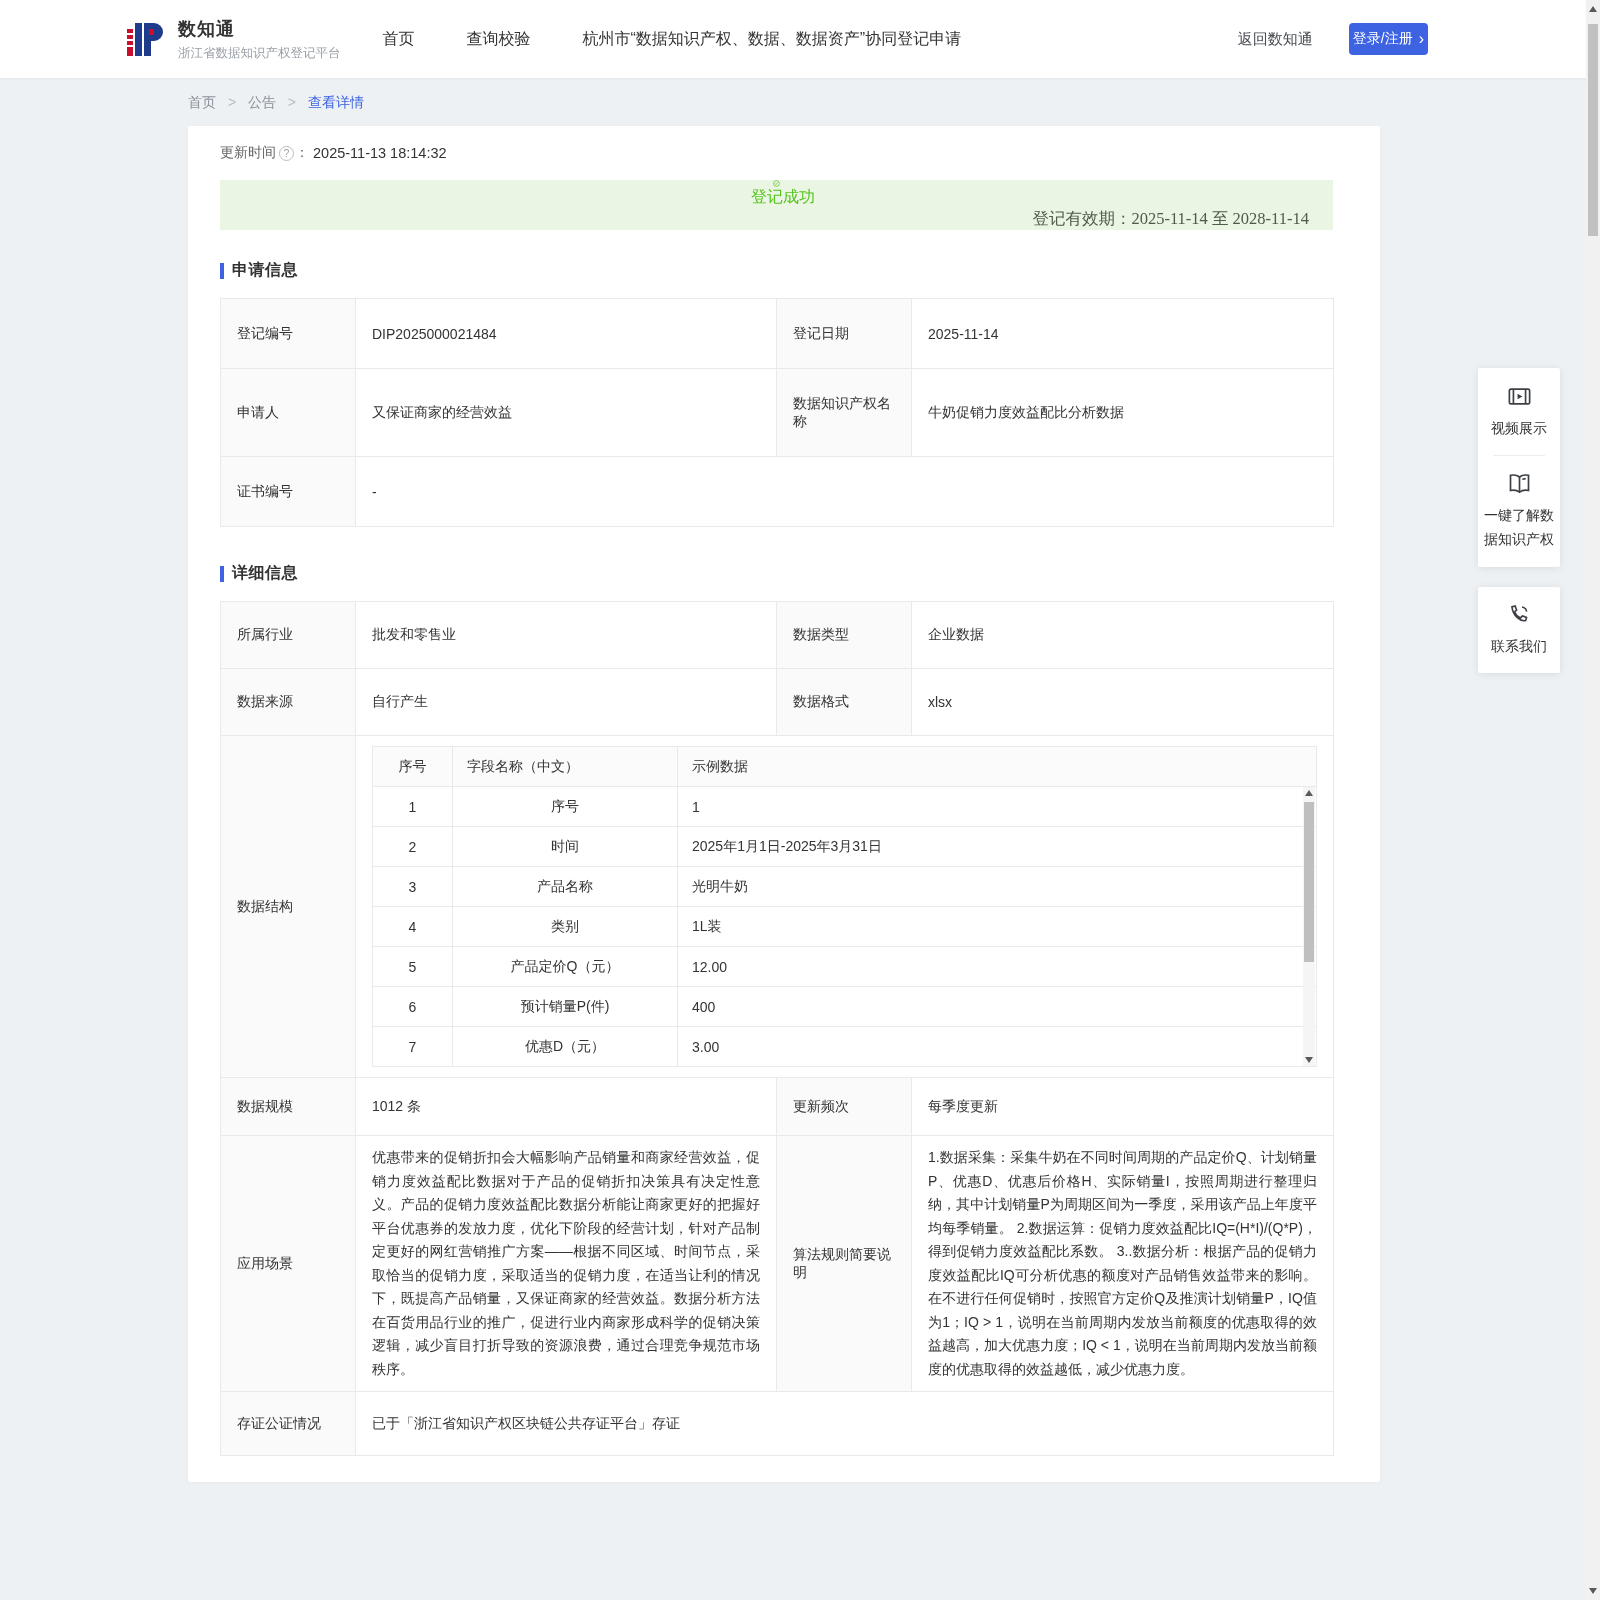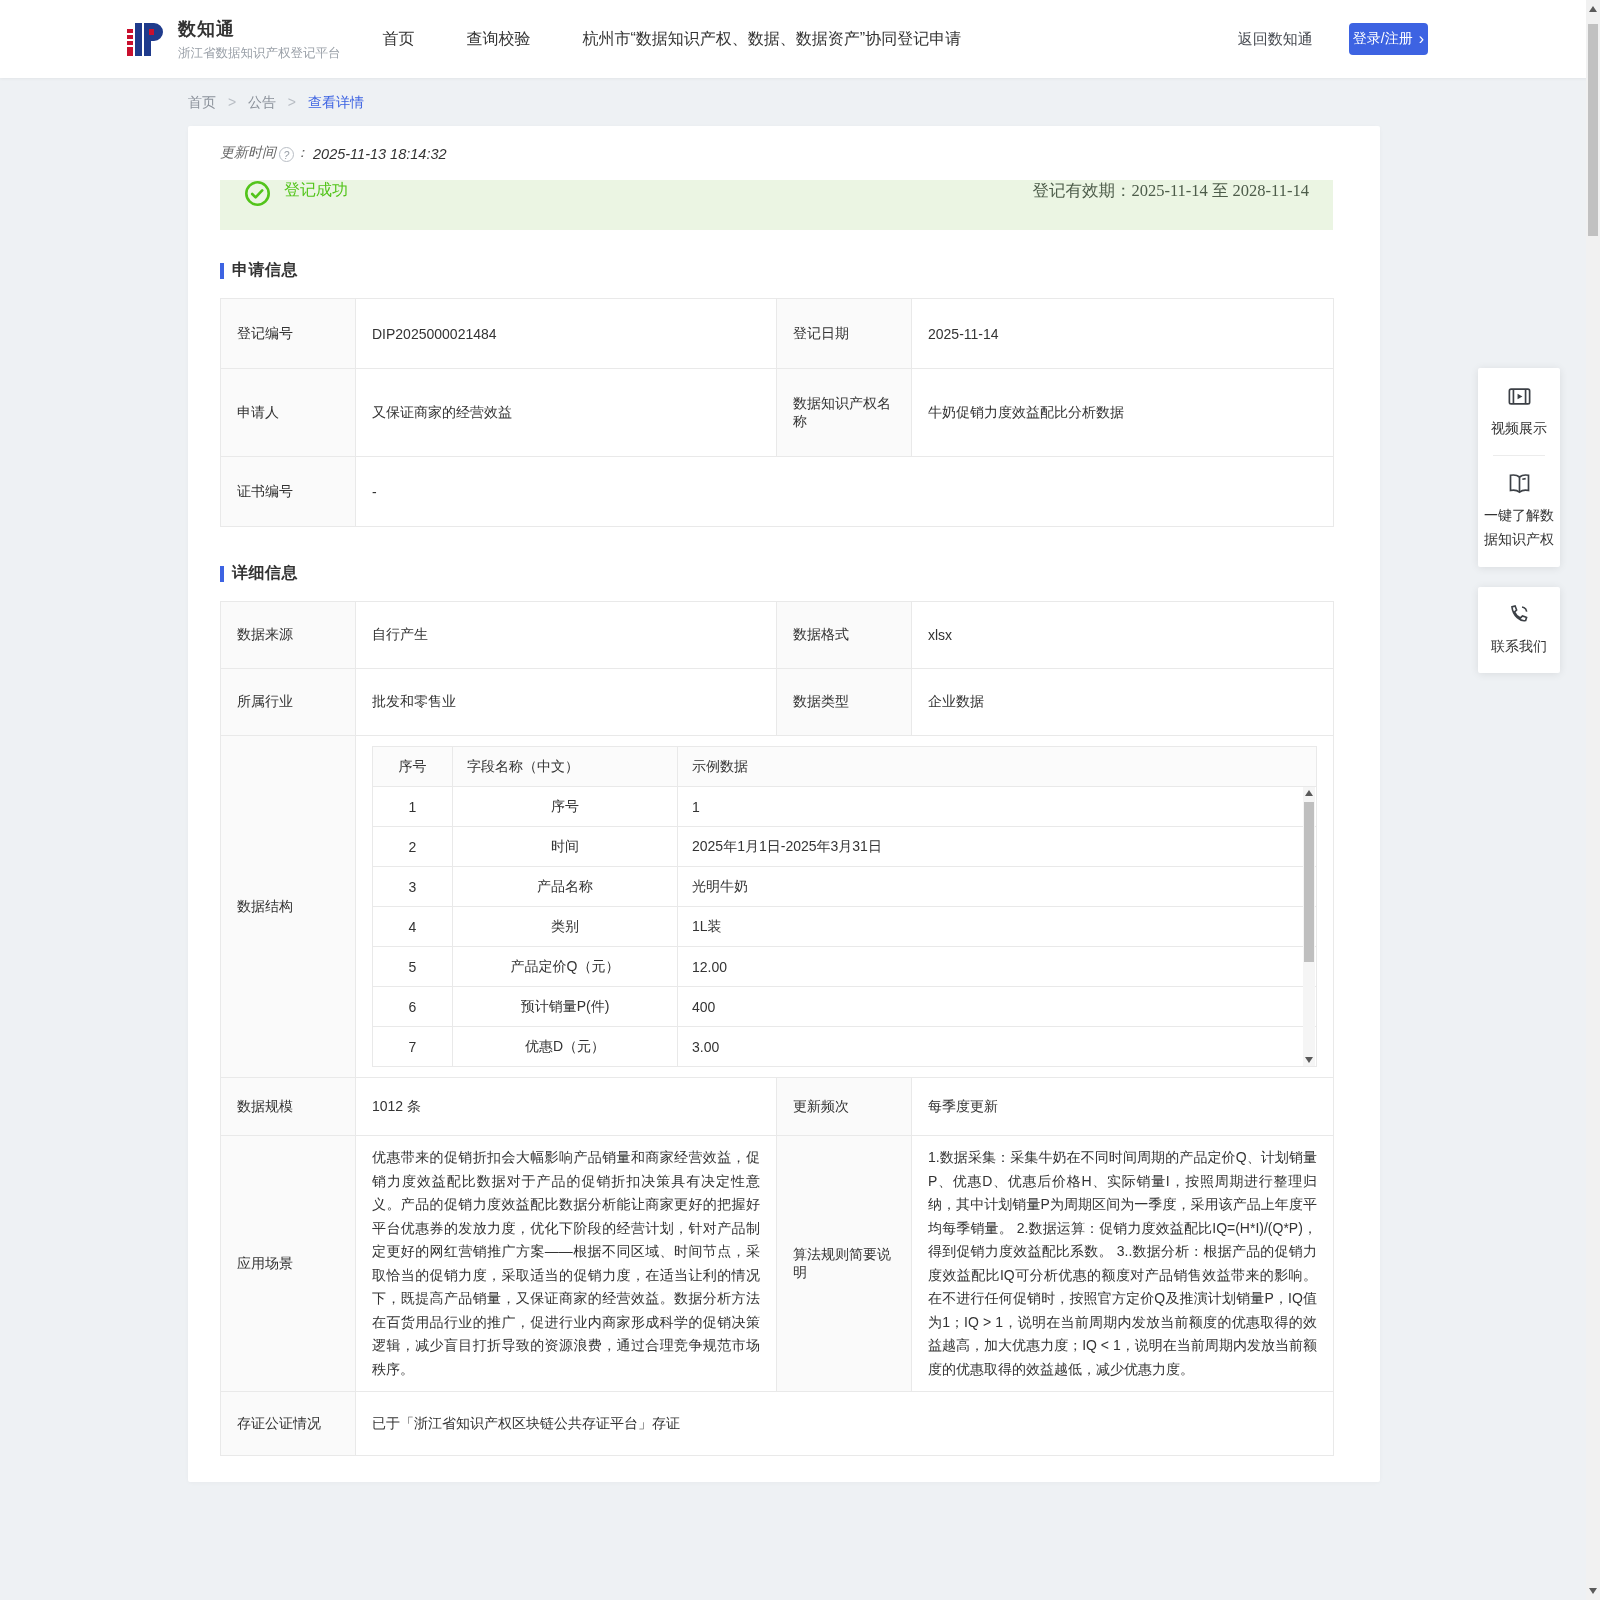--- a/index.html
+++ b/index.html
@@ -38,32 +38,32 @@
   .breadcrumb .crumb { cursor:pointer; }
   .breadcrumb .sep { margin:0 8px; color:#b8bdc4; }
   .breadcrumb .active { color:#3d63e2; }
   
   .card {
     width:1192px; margin:14px 0 0 188px;
     background:#fff; border-radius:2px;
     padding:18px 32px 26px 32px;
     box-shadow:0 1px 4px rgba(0,0,0,.03);
   }
-  .update-row { font-size:14px; color:#666; display:flex; align-items:flex-end;font-style:italic; }
+  .update-row { font-size:14px; color:#666; display:flex; align-items:center; }
   .update-row .upd-value { color:#333; margin-left:4px; font-size:14.5px; }
   .help-icon {
     display:inline-flex; align-items:center; justify-content:center;
     width:15px; height:15px; border:1px solid #b9bec5; border-radius:50%;
     color:#9aa0a8; font-size:10.5px; margin:0 1px 0 3px; cursor:pointer;
   }
   
   .banner {
     margin-top:18px; width:1113px; height:50px;
     background:#ebf5e3;
-    display:flex; padding:0 24px;
+    display:flex; align-items:center; padding:0 24px;flex-direction:column;
   }
   .banner-status { color:#52c41a; font-size:16px; margin-left:13px; }
   .banner-validity {
     margin-left:auto; font-family:"Liberation Serif", serif;
     font-size:16.5px; color:#4d5c4a;
   }
   
   .section-title { display:flex; align-items:center; margin-top:30px; }
   .section-title .bar { width:4px; height:16px; background:#3d63e2; margin-right:8px; }
   .section-title .txt { font-size:16px; color:#333; font-weight:bold; letter-spacing:.5px; }
@@ -223,30 +223,30 @@
 
   <table class="info-table">
     <colgroup>
         <col style="width:135px">
         <col style="width:421px">
         <col style="width:135px">
         <col style="width:422px">
       </colgroup>
     <tbody>
         <tr class="h67">
+      <td class="lbl">所属行业</td>
+      <td>批发和零售业</td>
+      <td class="lbl">数据类型</td>
+      <td>企业数据</td>
+    </tr>
+    <tr class="h67">
       <td class="lbl">数据来源</td>
       <td>自行产生</td>
       <td class="lbl">数据格式</td>
       <td>xlsx</td>
-    </tr>
-    <tr class="h67">
-      <td class="lbl">所属行业</td>
-      <td>批发和零售业</td>
-      <td class="lbl">数据类型</td>
-      <td>企业数据</td>
     </tr>
     <tr>
       <td class="lbl">数据结构</td>
       <td colspan="3" class="struct-cell">
         <div class="struct-wrap">
           <table class="struct-table">
             <colgroup>
                   <col style="width:80px">
                   <col style="width:225px">
                   <col style="width:639px">

